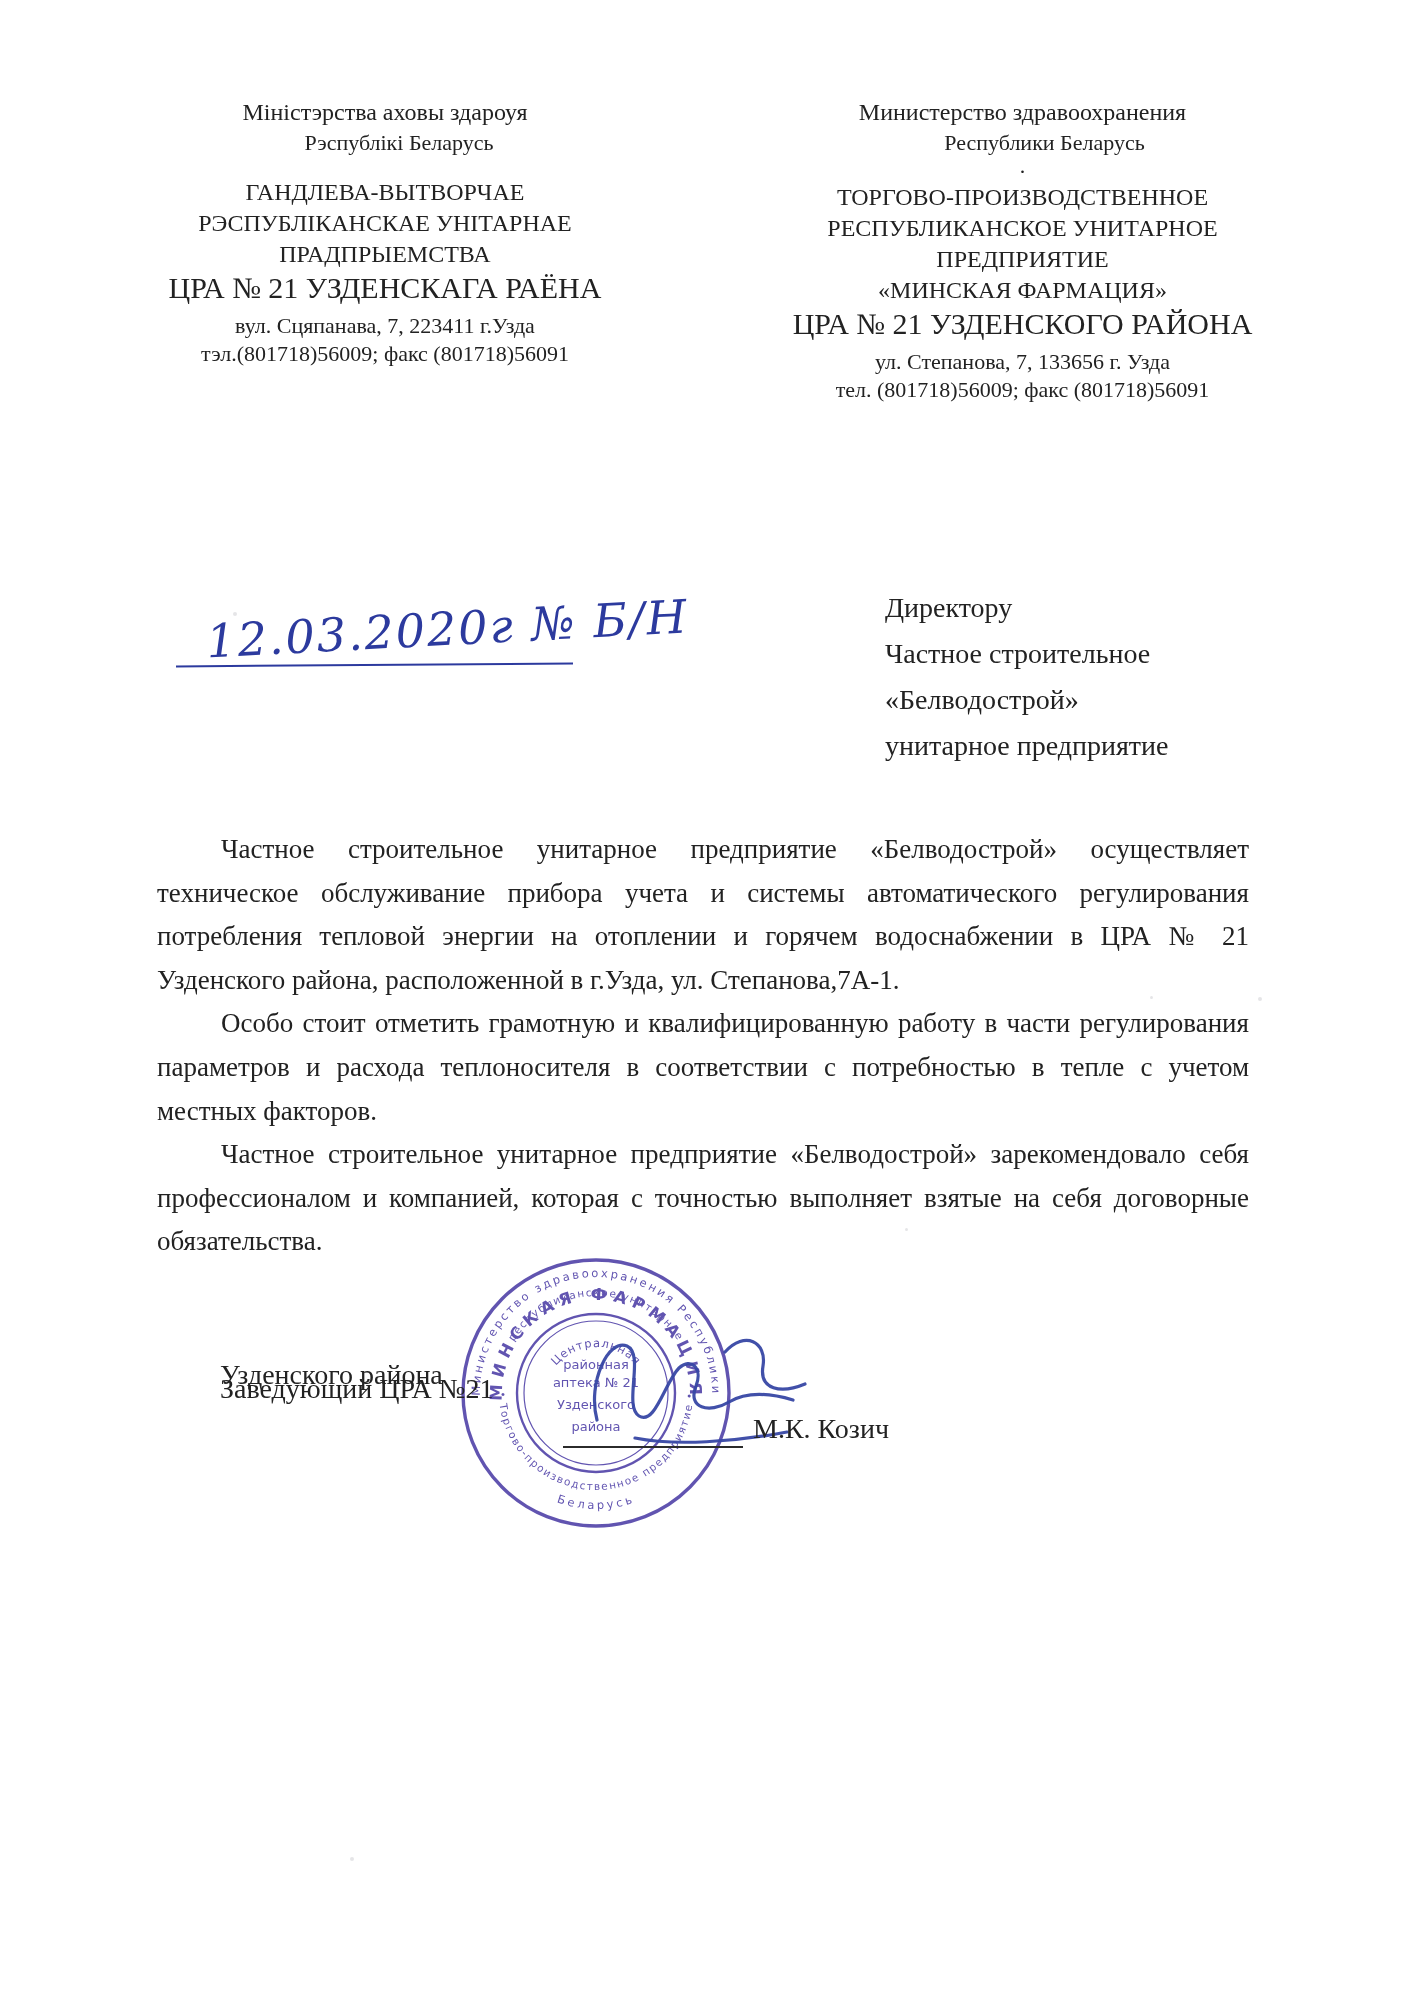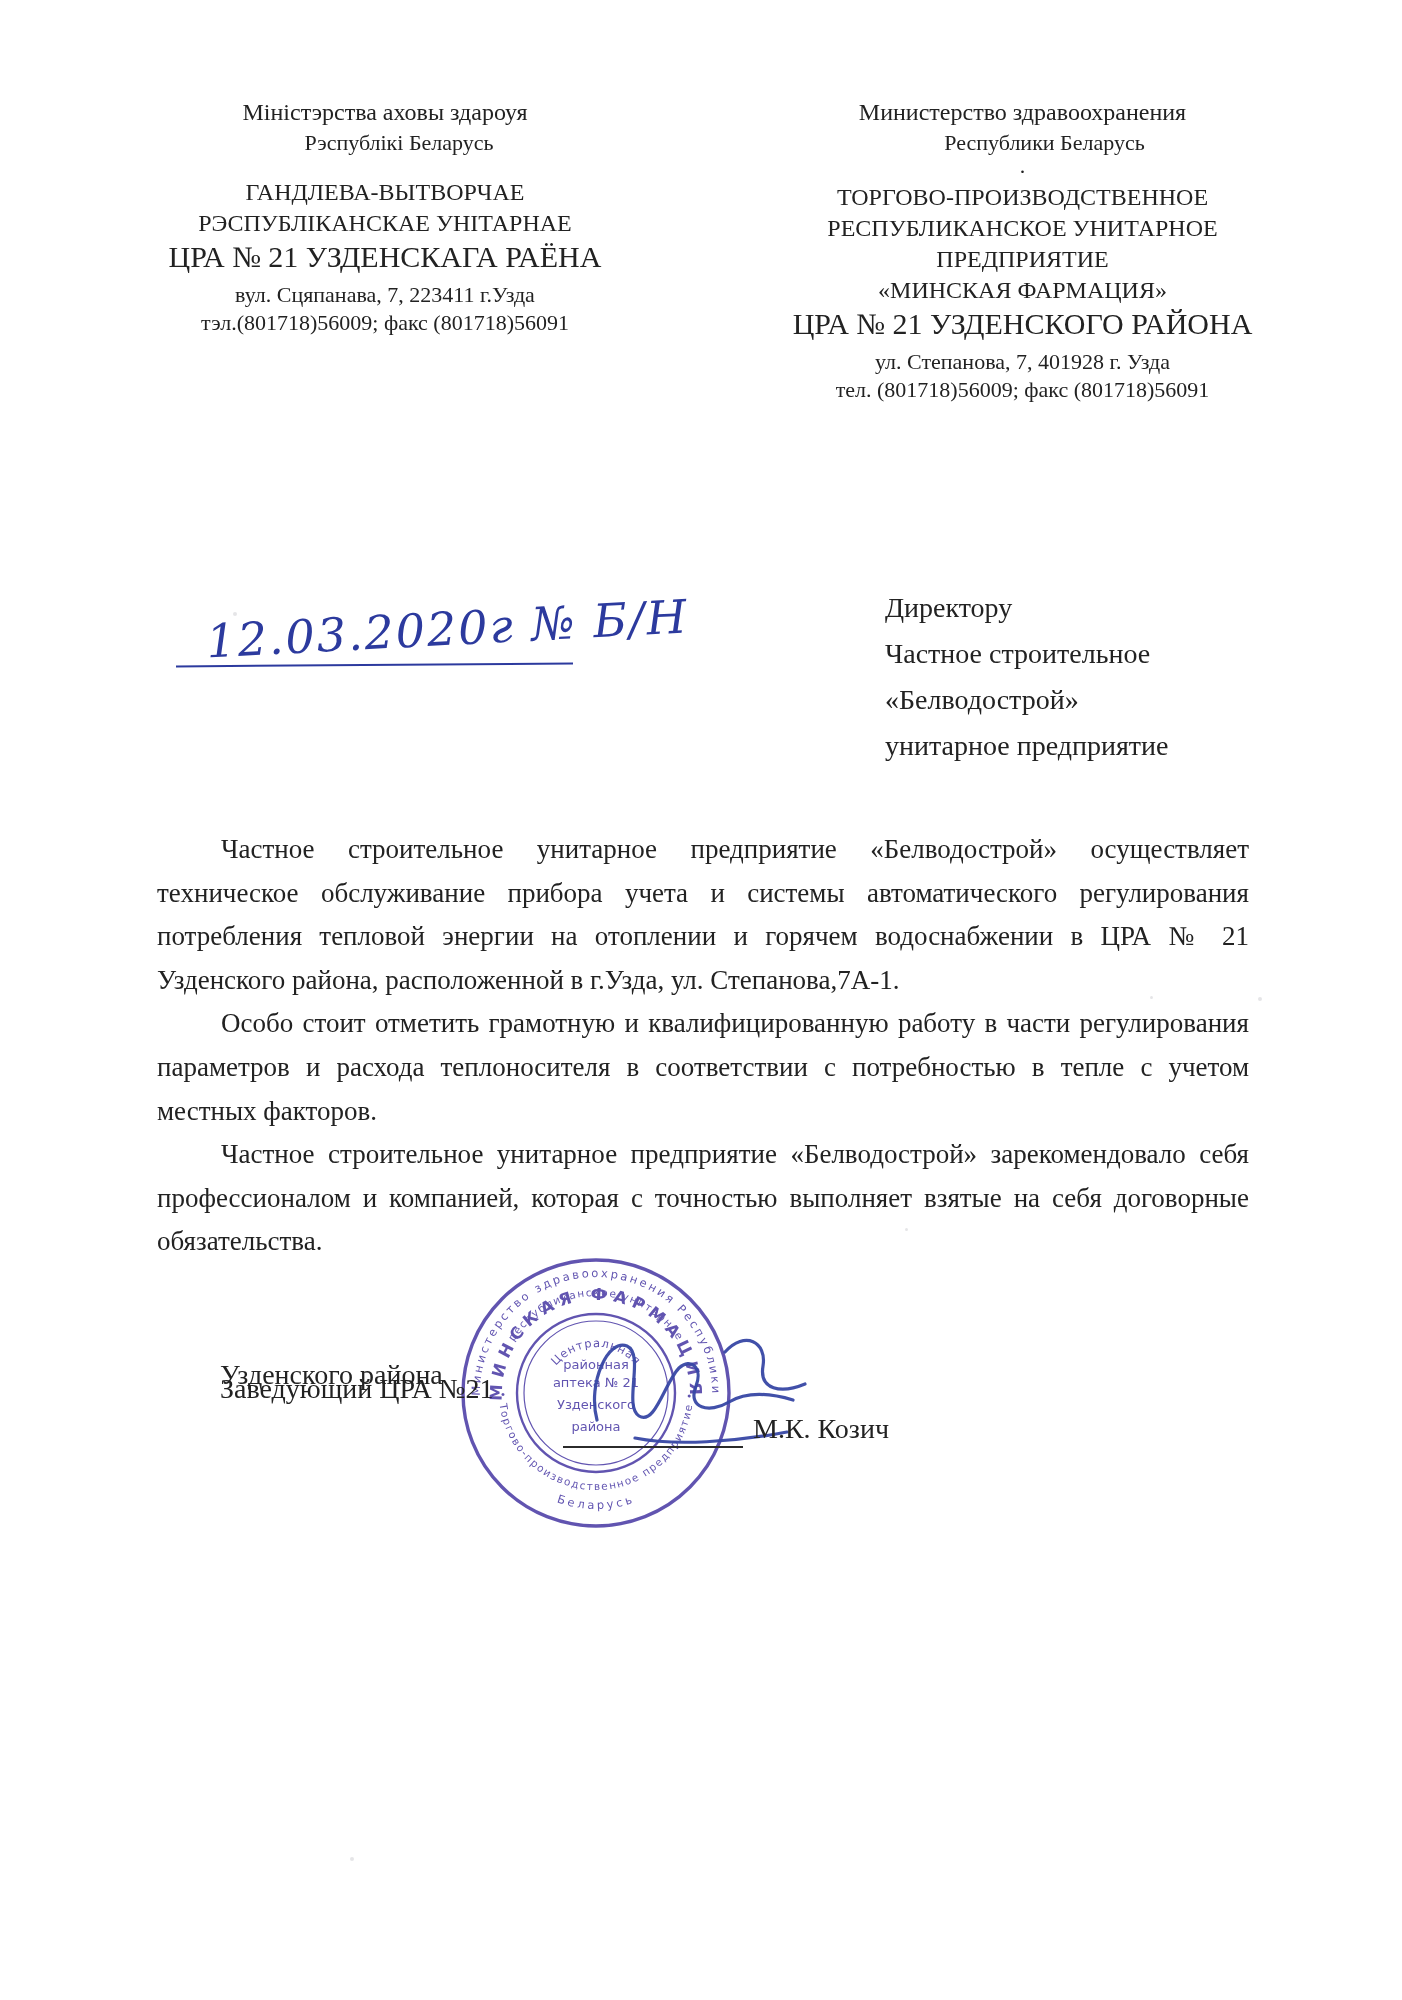--- a/index.html
+++ b/index.html
@@ -57,38 +57,39 @@
 <body>
 
 <div class="page">
 
   <div class="lh-col lh-left">
     <div class="lh-ministry1">Міністэрства аховы здароуя</div>
     <div class="lh-ministry2">Рэспублікі Беларусь</div>
     <div class="lh-org">
       <div>ГАНДЛЕВА-ВЫТВОРЧАЕ</div>
       <div>РЭСПУБЛІКАНСКАЕ УНІТАРНАЕ</div>
+      <div>ПРАДПРЫЕМСТВА</div>
     </div>
     <div class="lh-cra">ЦРА № 21 УЗДЕНСКАГА РАЁНА</div>
     <div class="lh-addr">вул. Сцяпанава, 7, 223411 г.Узда</div>
     <div class="lh-phone">тэл.(801718)56009; факс (801718)56091</div>
   </div>
 
   <div class="lh-col lh-right">
     <div class="lh-ministry1">Министерство здравоохранения</div>
     <div class="lh-ministry2">Республики Беларусь</div>
     <div class="lh-dot">.</div>
     <div class="lh-org" style="margin-top:8px;">
       <div>ТОРГОВО-ПРОИЗВОДСТВЕННОЕ</div>
       <div>РЕСПУБЛИКАНСКОЕ УНИТАРНОЕ</div>
       <div>ПРЕДПРИЯТИЕ</div>
       <div>«МИНСКАЯ ФАРМАЦИЯ»</div>
     </div>
     <div class="lh-cra">ЦРА № 21 УЗДЕНСКОГО РАЙОНА</div>
-    <div class="lh-addr">ул. Степанова, 7, 401928 г. Узда</div>
+    <div class="lh-addr">ул. Степанова, 7, 133656 г. Узда</div>
     <div class="lh-phone">тел. (801718)56009; факс (801718)56091</div>
   </div>
 
   <div class="abs hand-date">12.03.2020г  № Б/Н</div>
   <div class="abs hand-underline"></div>
 
   <div class="abs addressee">
     <div>Директору</div>
     <div>Частное строительное</div>
     <div>«Белводострой»</div>

